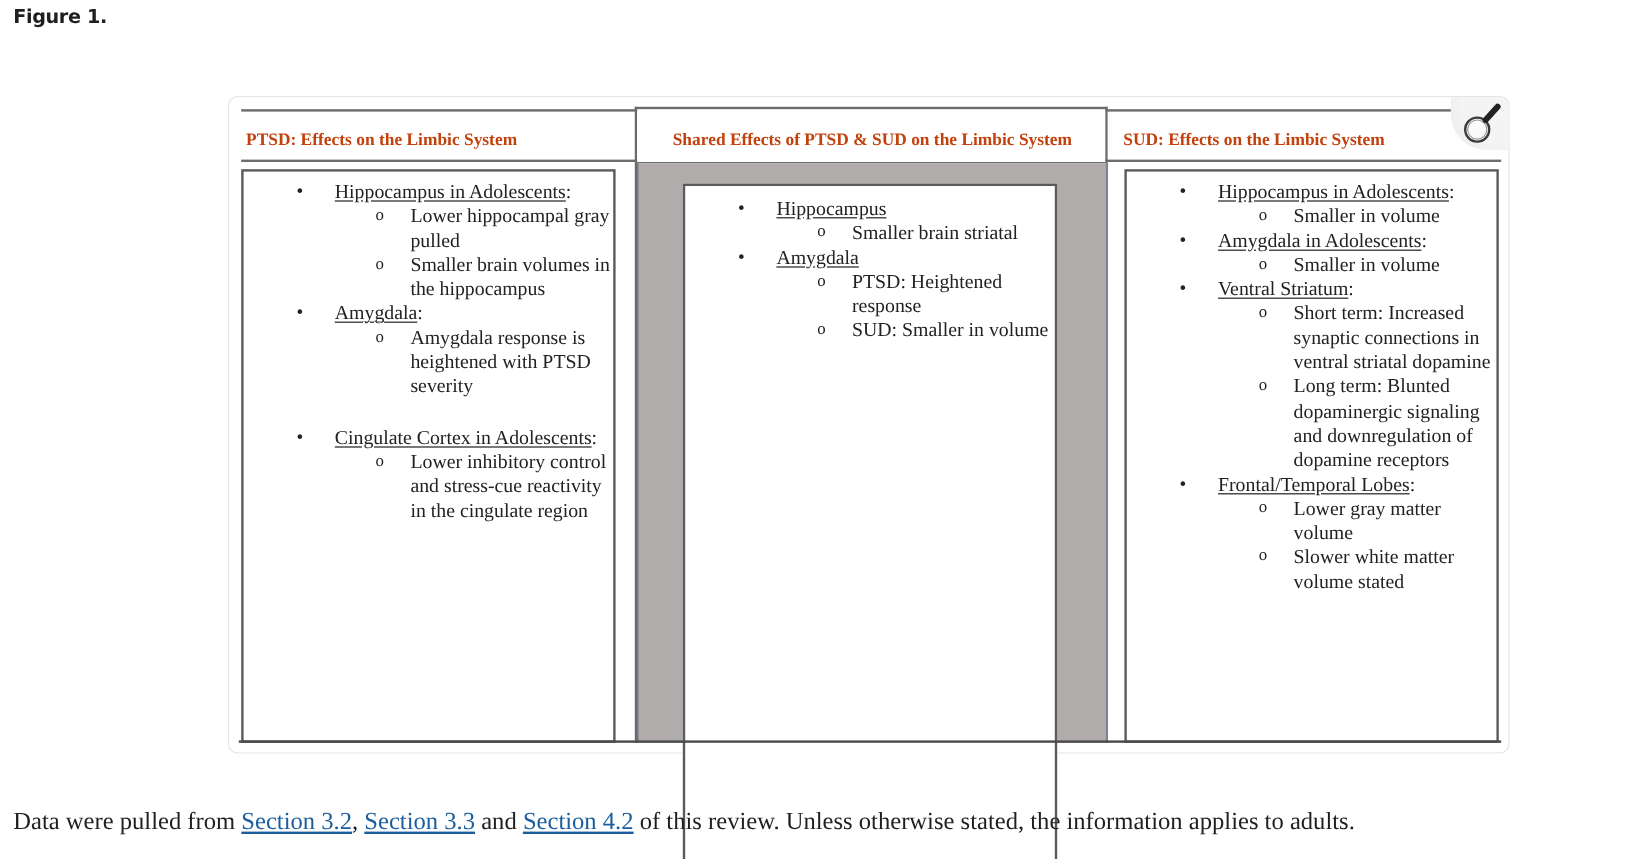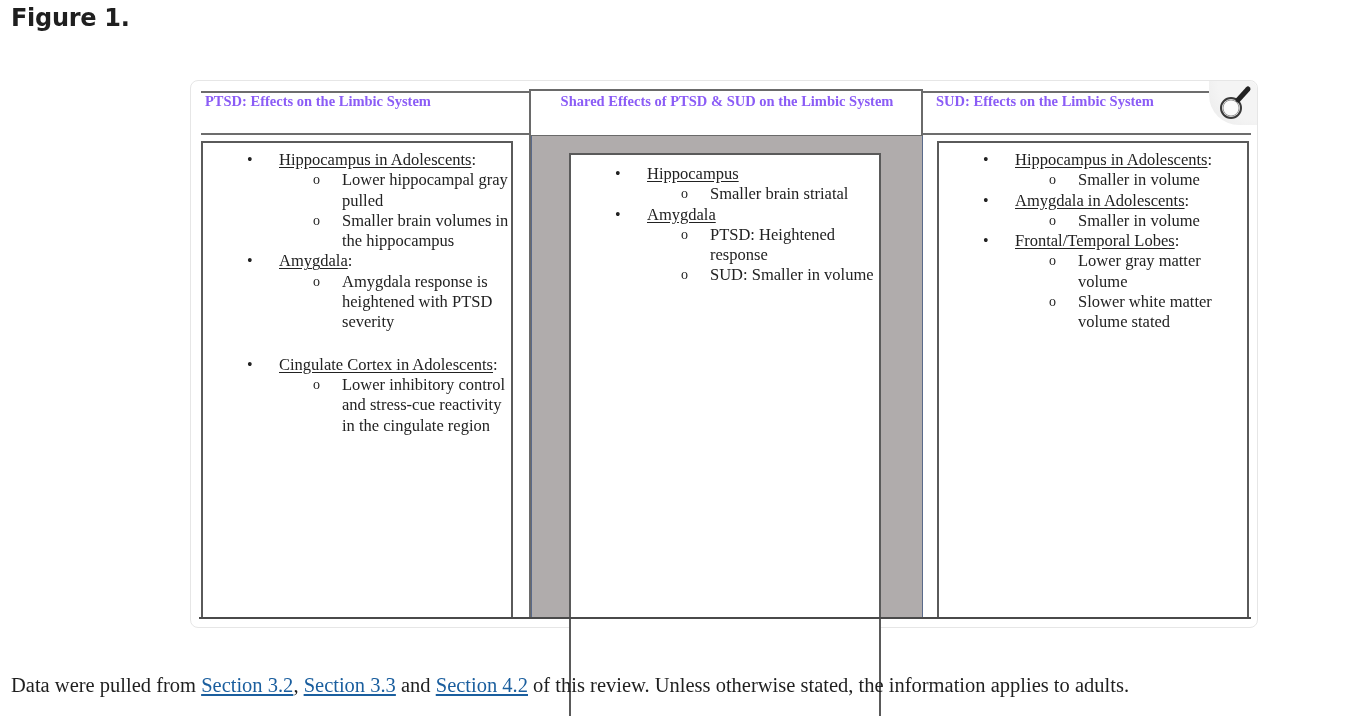--- a/index.html
+++ b/index.html
@@ -1,27 +1,27 @@
 <!DOCTYPE html>
 <html><head>
 <meta charset="utf-8">
 <style>
   html, body { margin: 0; padding: 0; background: #ffffff; }
   body { width: 1364px; height: 716px; position: relative; overflow: hidden; font-family: "Liberation Serif", serif; color: #222; }
 
-  .fig-label { position: absolute; left: 11px; top: 4px; font-family: "DejaVu Sans", sans-serif; font-weight: bold; font-size: 24px; color: #1f1f1f; letter-spacing: -0.3px; }
+  .fig-label { position: absolute; left: 11px; top: 4px; font-family: "DejaVu Sans", sans-serif; font-weight: bold; font-size: 16px; color: #1f1f1f; letter-spacing: -0.3px; }
 
   .frame { position: absolute; left: 190px; top: 80px; width: 1066px; height: 546px; border: 1px solid #e6e6e6; border-radius: 8px; background: #fff; }
 
   .img { position: absolute; left: 0; top: 0; width: 100%; height: 100%; }
 
   
   .hdr-line-top { position: absolute; left: 10px; top: 10px; width: 1050px; height: 2px; background: #6d6d6d; }
   .hdr-line-bot { position: absolute; left: 10px; top: 52px; width: 1050px; height: 2px; background: #6d6d6d; }
-  .hdr { position: absolute; top: 0; height: 40px; display: flex; align-items: center; font-family: "Liberation Serif", serif; font-weight: bold; font-size: 14.5px; color: #8b5cf6; white-space: nowrap; }
+  .hdr { position: absolute; top: 16px; height: 40px; display: flex; align-items: center; font-family: "Liberation Serif", serif; font-weight: bold; font-size: 14.5px; color: #c2410c; white-space: nowrap; }
   .hdr.left { left: 14px; }
   .hdr.mid { left: 340px; width: 392px; justify-content: center; }
   .hdr.right { left: 745px; }
 
   
   .mid-col { position: absolute; left: 338px; top: 8px; width: 394px; height: 530px; border: 2px solid #6a6a6a; border-bottom: none; box-sizing: border-box; }
   .mid-hdr-bg { position: absolute; left: 0; top: 0; width: 100%; height: 44px; background: #fff; border-bottom: 1px solid #6a6a6a; }
   .mid-grey { position: absolute; left: 0; top: 45px; width: 100%; bottom: 0; background: #b0acac; border-left: 1px solid #5a6a8a; border-right: 1px solid #5a6a8a; }
 
   .box { position: absolute; background: #fff; border: 2px solid #5a5a5a; box-sizing: border-box; }
@@ -124,20 +124,27 @@
               <li>Smaller in volume</li>
             </ul>
           </li>
           <li>
             <span class="topic">Amygdala in Adolescents</span><span>:</span>
             <ul class="l2">
               <li>Smaller in volume</li>
             </ul>
           </li>
           <li>
+            <span class="topic">Ventral Striatum</span><span>:</span>
+            <ul class="l2">
+              <li>Short term: Increased synaptic connections in ventral striatal dopamine</li>
+              <li>Long term: Blunted dopaminergic signaling and downregulation of dopamine receptors</li>
+            </ul>
+          </li>
+          <li>
             <span class="topic">Frontal/Temporal Lobes</span><span>:</span>
             <ul class="l2">
               <li>Lower gray matter volume</li>
               <li>Slower white matter volume stated</li>
             </ul>
           </li>
         </ul>
       </div>
     </div>
 

